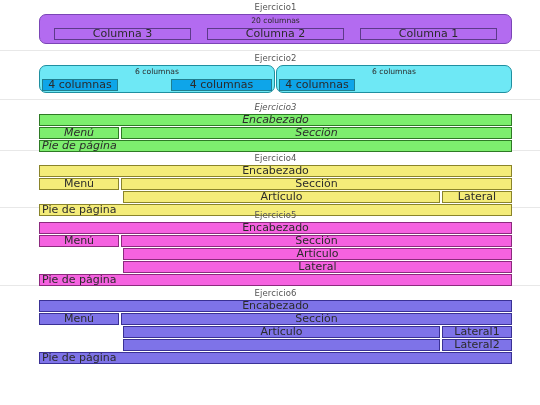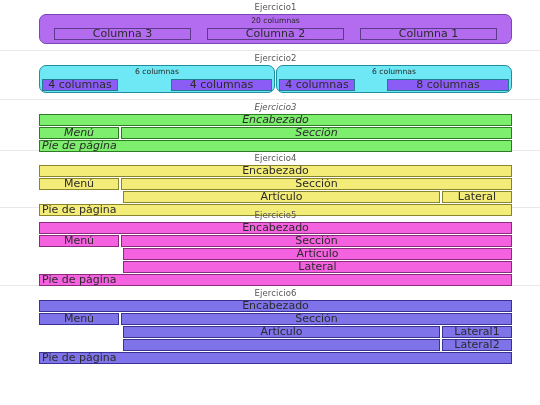--- a/index.html
+++ b/index.html
@@ -53,21 +53,21 @@
   
   .e2-row { display: flex; gap: 1px; }
   .e2-half {
     flex: 1; height: 28px; border-radius: 7px; border: 1px solid #1f8fa0;
     background: #6ee8f5; position: relative;
   }
   .e2-cap { position: absolute; top: 1px; left:0; right:0; text-align:center;
             font-size: 7.6px; color:#2b2b2b; line-height: 10px; }
   .e2-sub { position: absolute; top: 13px; left: 2px; right: 2px; display:flex;
             justify-content: space-between; }
-  .e2-sub .pill { background: #8b5cf6; border-color: #1f7f90; }
+  .e2-sub .pill { background: #0ea5e9; border-color: #1f7f90; }
   .w33 { width: 33%; } .w44 { width: 44%; } .w53 { width: 53%; }
 
   
   .lay { position: relative; }
   .lay .row { display: flex; align-items: flex-start; }
   .bar { margin-bottom: 1px; }
 
   .p-green  { background: #7dee6e; border-color: #2e7a25; }
   .p-yellow { background: #f4ec79; border-color: #8a842a; }
   .p-pink   { background: #f562e0; border-color: #8c2a7e; }
@@ -124,23 +124,20 @@
               <span class="lbl">4 columnas</span>
             </div>
           </div>
         </div>
         <div class="e2-half">
           <span class="e2-cap">6 columnas</span>
           <div class="e2-sub">
             <div class="pill w33">
               <span class="lbl">4 columnas</span>
             </div>
-            <div class="pill w53">
-              <span class="lbl">8 columnas</span>
-            </div>
           </div>
         </div>
       </div>
     </div>
   </section>
 
   <section class="exercise" style="height:51px;font-style:italic;">
     <div class="ex-title">Ejercicio3</div>
     <div class="ex-body lay">
       <div class="pill p-green bar ex3-head">

